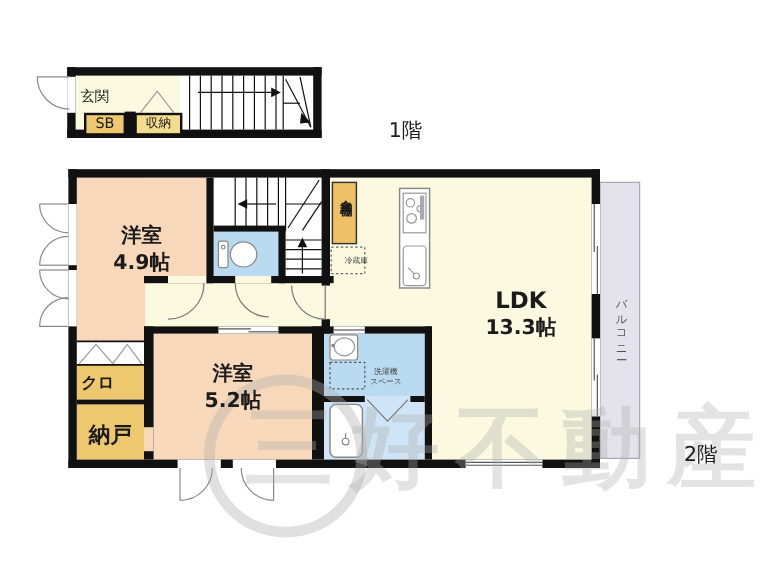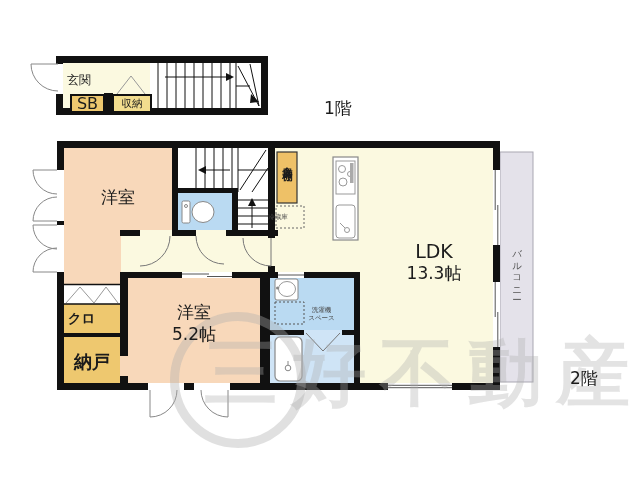--- a/index.html
+++ b/index.html
@@ -4,21 +4,21 @@
 <style>
   html,body{margin:0;padding:0;background:#fff;}
   .stage{
     position:relative;width:640px;height:480px;background:#ffffff;
     overflow:hidden;font-family:"DejaVu Sans",sans-serif;color:#1b1b1b;
   }
   .stage svg{position:absolute;left:0;top:0;}
   .lbl{position:absolute;color:#1b1b1b;white-space:nowrap;}
   .c{text-align:center;}
   .floorlbl{font-size:17px;margin-left:12px;}
-  .rm{font-size:17px;font-weight:400;line-height:22px;}
+  .rm{font-size:17px;font-weight:700;line-height:22px;}
   .sm{font-weight:600;}
   .vert{writing-mode:vertical-rl;text-orientation:upright;}
   .tiny{font-size:6.5px;color:#444;line-height:8px;font-weight:400;}
   .wm-circle{
     position:absolute;left:170px;top:312px;width:118px;height:118px;
     border:9px solid rgba(173,173,173,0.38);border-radius:50%;
   }
   .wm-text{
     position:absolute;left:204px;top:324px;font-size:74px;font-weight:700;
     letter-spacing:14px;color:rgba(173,173,173,0.34);white-space:nowrap;
@@ -225,38 +225,39 @@
     <polygon points="206,166 198,170 206,174" fill="#111"></polygon>
     <polygon points="248,206 252,198 256,206" fill="#111"></polygon>
   </g>
 </svg>
 
 <div class="wm-circle"></div>
 <div class="wm-text">三好不動産</div>
 
 <div class="lbl floorlbl" style="left:312px;top:97px;">1階</div>
 <div class="lbl" style="left:67px;top:72px;font-size:12px;">玄関</div>
-<div class="lbl c" style="left:71px;top:95px;width:33px;font-size:16px;line-height:17px;">SB</div>
+<div class="lbl c" style="left:71px;top:95px;width:33px;font-size:12px;line-height:17px;">SB</div>
 <div class="lbl c" style="left:113px;top:95px;width:38px;font-size:10.5px;line-height:17px;">収納</div>
 
 <div class="lbl rm c" style="left:70px;top:186px;width:96px;">
   <div>洋室</div>
+  <div>4.9帖</div>
 </div>
 <div class="lbl rm c" style="left:146px;top:301px;width:96px;">
   <div>洋室</div>
   <div>5.2帖</div>
 </div>
 <div class="lbl rm c" style="left:382px;top:240px;width:104px;">
   <div style="font-size:19px;">LDK</div>
   <div>13.3帖</div>
 </div>
 <div class="lbl sm c" style="left:64px;top:310px;width:35px;font-size:13.5px;">クロ</div>
 <div class="lbl sm c" style="left:64px;top:350px;width:56px;font-size:18px;">納戸</div>
 <div class="lbl vert sm" style="left:281px;top:158px;font-size:10.5px;letter-spacing:2px;">食器棚</div>
-<div class="lbl tiny c" style="left:264px;top:213px;width:28px;">冷蔵庫</div>
+<div class="lbl tiny c" style="left:283px;top:213px;width:28px;">冷蔵庫</div>
 <div class="lbl tiny c" style="left:275px;top:306px;width:29px;margin-left:32px;">
   <div>洗濯機</div>
   <div>スペース</div>
 </div>
 <div class="lbl vert" style="left:510px;top:243px;font-size:9.5px;letter-spacing:2px;color:#555;">バルコニー</div>
 <div class="lbl floorlbl" style="left:558px;top:367px;">2階</div>
 
 </div>
 
 </body></html>

